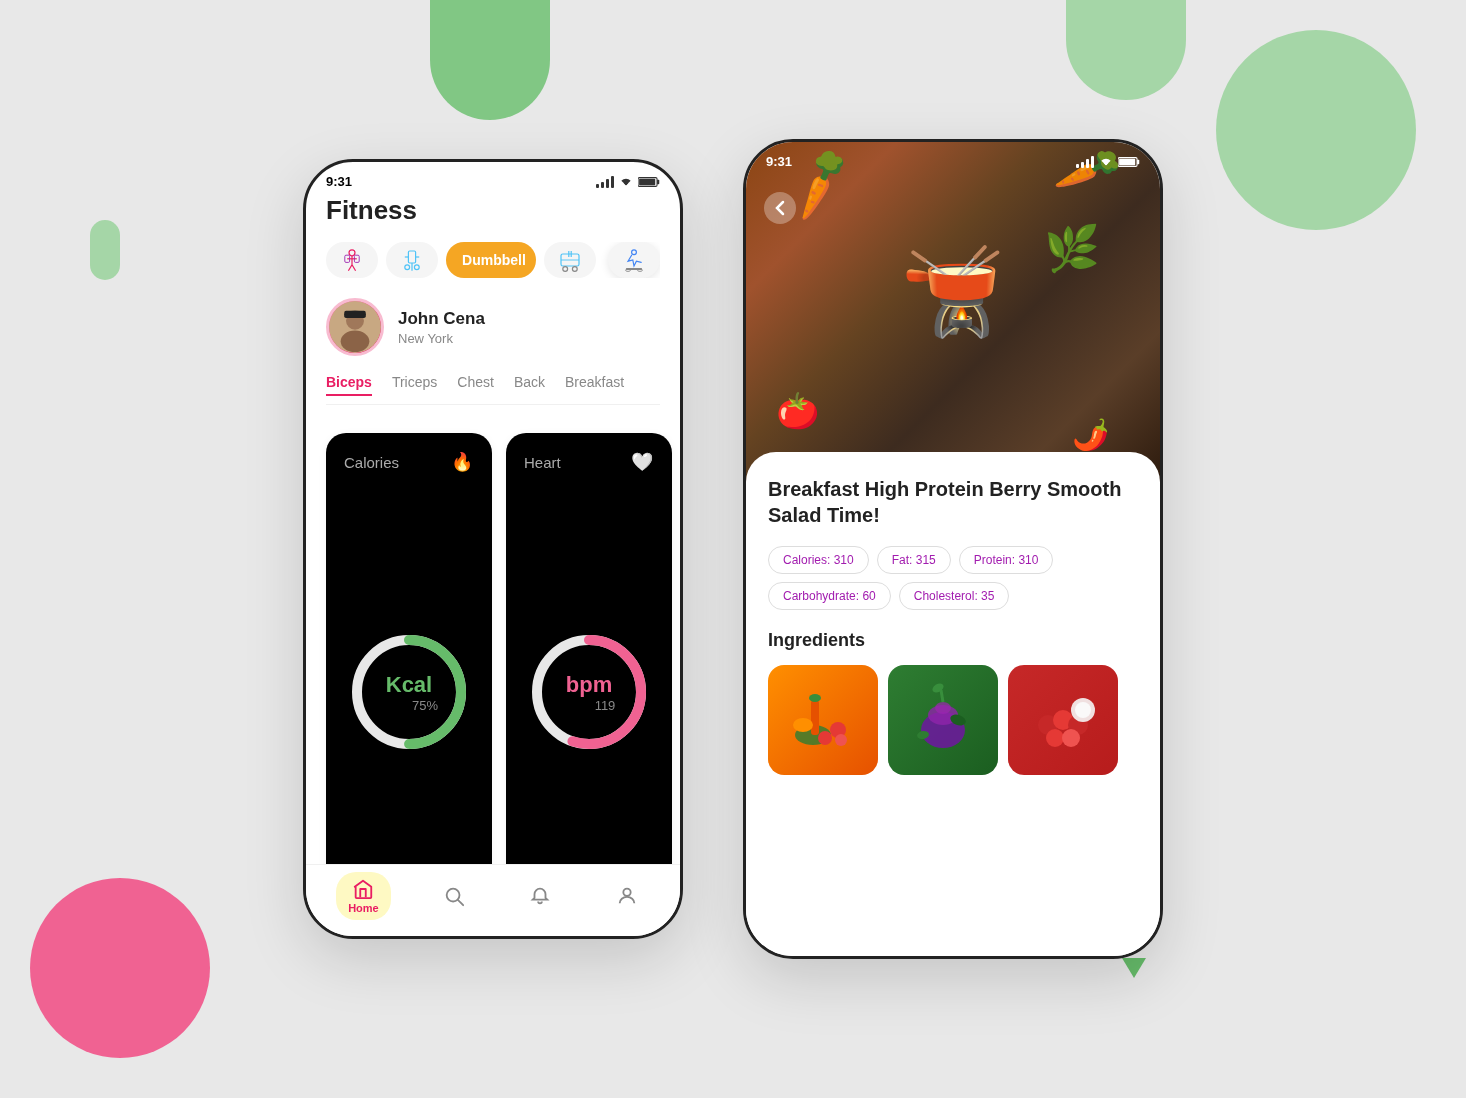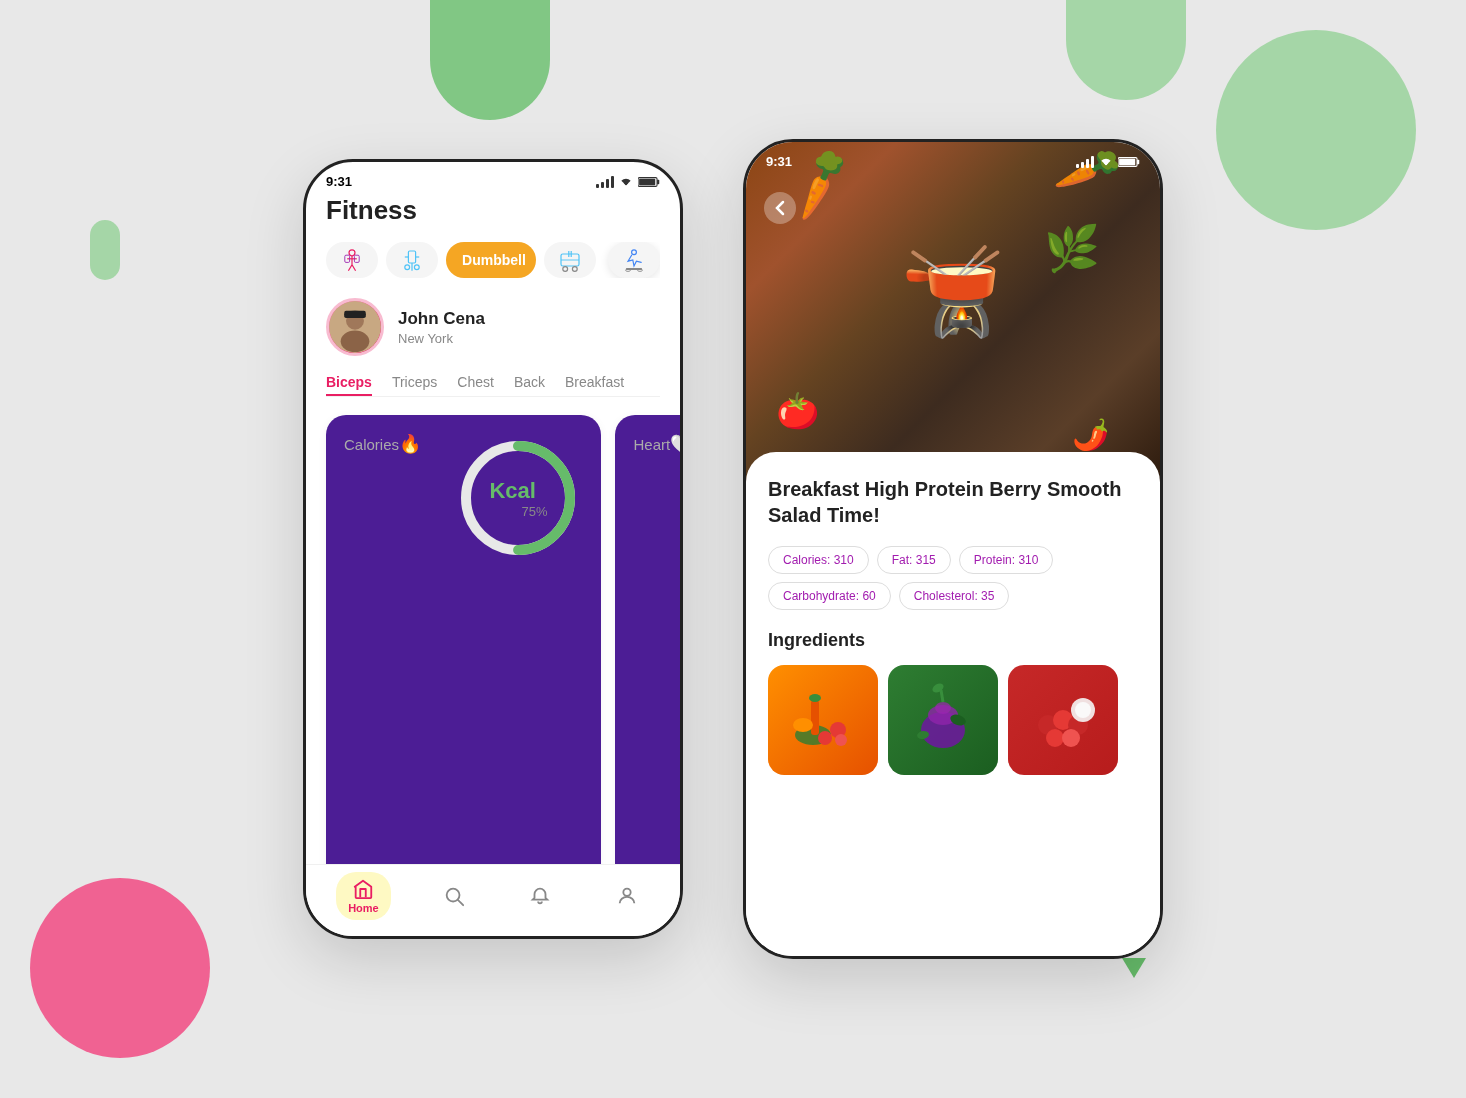--- a/index.html
+++ b/index.html
@@ -175,23 +175,23 @@
       justify-content: center;
       font-size: 24px;
     }
     .user-info .name { font-size: 17px; font-weight: 700; color: #222; }
     .user-info .location { font-size: 13px; color: #888; margin-top: 2px; }
 
     
     .muscle-tabs {
       display: flex;
       gap: 20px;
-      margin-bottom: 18px;
+      margin-bottom: 28px;
       border-bottom: 1px solid #f0f0f0;
-      padding-bottom: 0;
+      padding-bottom: 8px;
     }
     .muscle-tab {
       font-size: 14px;
       color: #888;
       cursor: pointer;
       padding-bottom: 4px;
     }
     .muscle-tab.active {
       color: #e91e63;
       font-weight: 600;
@@ -199,25 +199,25 @@
     }
 
     
     .stats-row {
       display: flex;
       gap: 14px;
       flex: 1;
     }
     .stat-card {
       flex: 1;
-      background: #4c1d95;
+      background: #000000;
       border-radius: 20px;
       padding: 18px;
       display: flex;
-      flex-direction: row;
+      flex-direction: column;
       align-items: flex-start;
       box-shadow: 0 2px 10px rgba(0,0,0,0.05);
       gap: 32px;
     }
     .stat-card-header {
       display: flex;
       justify-content: space-between;
       width: 100%;
       align-items: center;
       margin-bottom: 8px;
@@ -240,21 +240,21 @@
       position: relative;
     }
     .circle-svg {
       width: 130px;
       height: 130px;
     }
     .circle-center {
       position: absolute;
       display: flex;
       flex-direction: column;
-      align-items: flex-start;
+      align-items: center;
       justify-content: center;
     }
     .circle-main-text {
       font-size: 22px;
       font-weight: 700;
     }
     .circle-sub-text {
       font-size: 13px;
       color: #888;
       margin-left: 32px;

